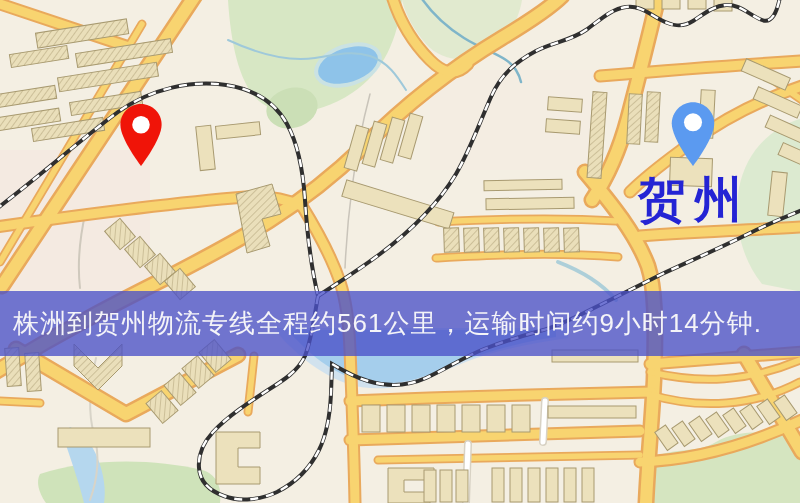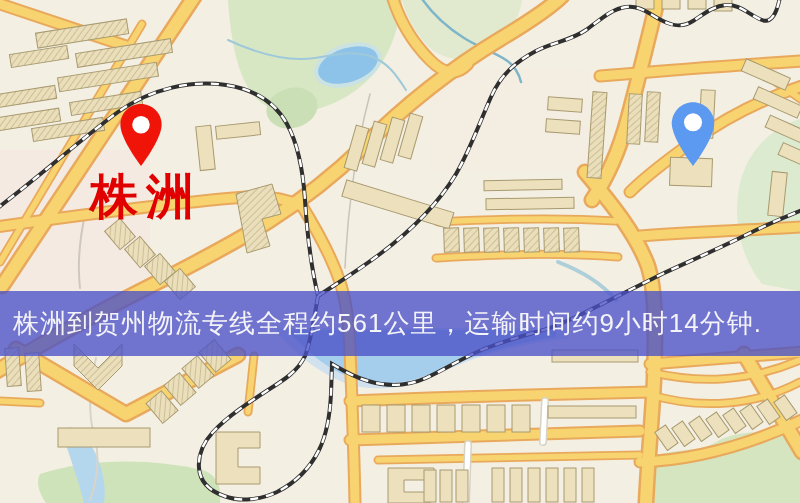--- a/index.html
+++ b/index.html
@@ -272,19 +272,19 @@
 <svg class="pin" style="left:116px;top:102px;" width="50" height="66" viewBox="0 0 48 64">
   <path d="M24,2 C35,2 44,11 44,22 C44,36 24,62 24,62 C24,62 4,36 4,22 C4,11 13,2 24,2 Z" fill="#f01408"></path>
   <circle cx="24" cy="22" r="8.5" fill="#ffffff"></circle>
 </svg>
 
 <svg class="pin" style="left:667px;top:100px;" width="52" height="68" viewBox="0 0 48 64">
   <path d="M24,2 C35,2 44,11 44,22 C44,36 24,62 24,62 C24,62 4,36 4,22 C4,11 13,2 24,2 Z" fill="#5b9af0"></path>
   <circle cx="24" cy="21" r="8.5" fill="#ffffff"></circle>
 </svg>
 
-<div id="origin-label" class="place-label">株洲</div>
+<div id="dest-label" class="place-label">贺州</div>
 
 <div id="banner">
   <div class="txt">株洲到贺州物流专线全程约561公里，运输时间约9小时14分钟.</div>
 </div>
 
 </div>
 
 </body></html>

